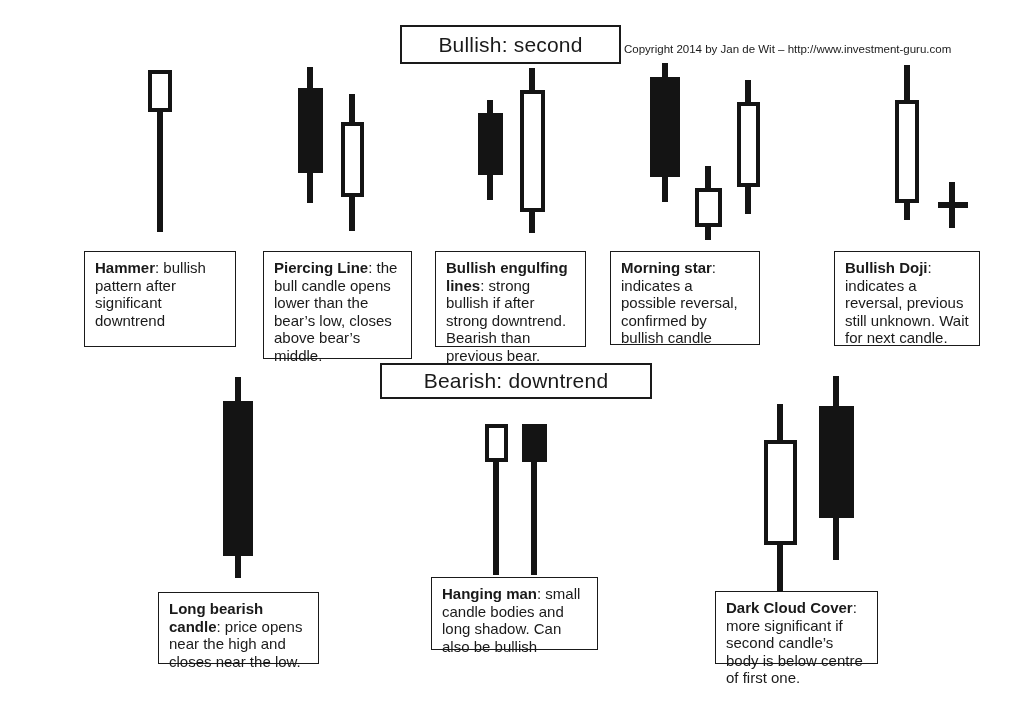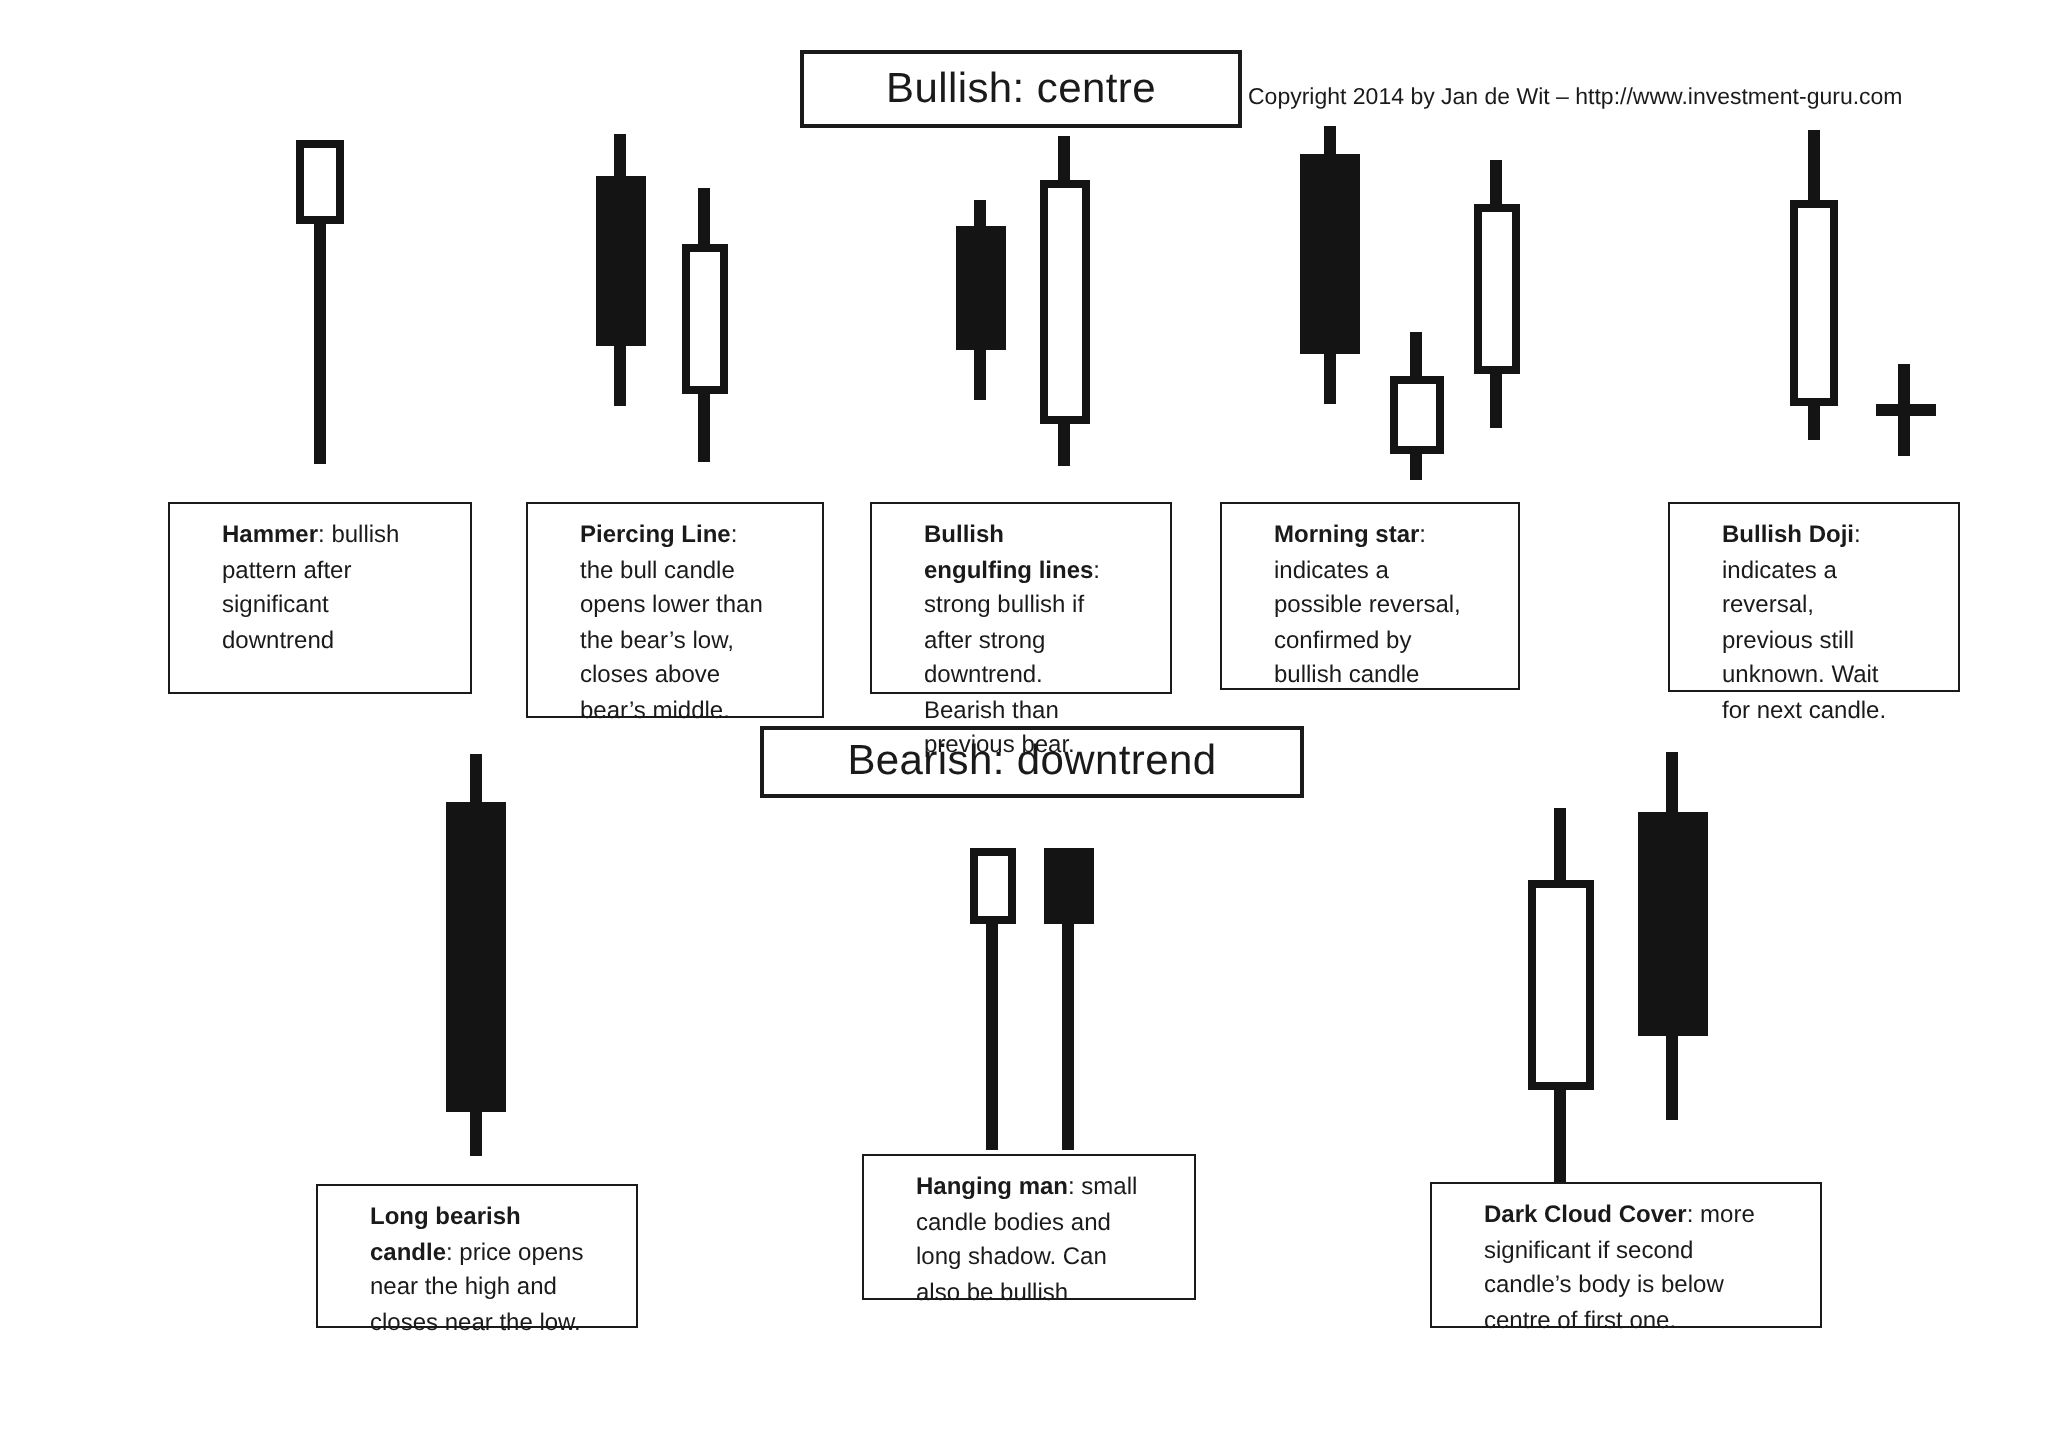--- a/index.html
+++ b/index.html
@@ -35,22 +35,22 @@
     width: 370px;
     font-size: 11.5px;
     color: #1a1a1a;
     white-space: nowrap;
   }
   .desc-box {
     position: absolute;
     box-sizing: border-box;
     border: 1.5px solid #1a1a1a;
     background: #ffffff;
-    padding: 7px 26px;
-    font-size: 12px;
+    padding: 7px 10px;
+    font-size: 15px;
     line-height: 17.5px;
     color: #1a1a1a;
   }
   .desc-box .pname {
     font-weight: bold;
   }
   #candles-layer {
     position: absolute;
     left: 0;
     top: 0;
@@ -90,21 +90,21 @@
       <div style="position: absolute; left: 485px; top: 424px; width: 23px; height: 38px; box-sizing: border-box; border: 4px solid rgb(20, 20, 20); background: rgb(255, 255, 255);"></div>
       <div style="position: absolute; left: 531px; top: 425px; width: 6px; height: 150px; background: rgb(20, 20, 20);"></div>
       <div style="position: absolute; left: 522px; top: 424px; width: 25px; height: 38px; box-sizing: border-box; border: 4px solid rgb(20, 20, 20); background: rgb(20, 20, 20);"></div>
       <div style="position: absolute; left: 777px; top: 404px; width: 6px; height: 187px; background: rgb(20, 20, 20);"></div>
       <div style="position: absolute; left: 764px; top: 440px; width: 33px; height: 105px; box-sizing: border-box; border: 4px solid rgb(20, 20, 20); background: rgb(255, 255, 255);"></div>
       <div style="position: absolute; left: 833px; top: 376px; width: 6px; height: 184px; background: rgb(20, 20, 20);"></div>
       <div style="position: absolute; left: 819px; top: 406px; width: 35px; height: 112px; box-sizing: border-box; border: 4px solid rgb(20, 20, 20); background: rgb(20, 20, 20);"></div>
     </div>
 
   <div class="title-box" style="left:400px; top:25px; width:221px; height:39px;">
-    <span>Bullish: centre</span>
+    <span>Bullish: second</span>
   </div>
 
   <div class="copyright">Copyright 2014 by Jan de Wit – http://www.investment-guru.com</div>
 
   <div class="title-box" style="left:380px; top:363px; width:272px; height:36px;">
     <span>Bearish: downtrend</span>
   </div>
 
   <div class="desc-box" style="left:84px; top:251px; width:152px; height:96px;">
     <span class="pname">Hammer</span><span>: bullish pattern after significant downtrend</span>
@@ -127,17 +127,17 @@
   </div>
 
   <div class="desc-box" style="left:158px; top:592px; width:161px; height:72px;">
     <span class="pname">Long bearish candle</span><span>: price opens near the high and closes near the low.</span>
   </div>
 
   <div class="desc-box" style="left:431px; top:577px; width:167px; height:73px;">
     <span class="pname">Hanging man</span><span>: small candle bodies and long shadow. Can also be bullish</span>
   </div>
 
-  <div class="desc-box" style="left:715px; top:591px; width:196px; height:73px;">
+  <div class="desc-box" style="left:715px; top:591px; width:163px; height:73px;">
     <span class="pname">Dark Cloud Cover</span><span>: more significant if second candle’s body is below centre of first one.</span>
   </div>
 
 </div>
 
 </body></html>

